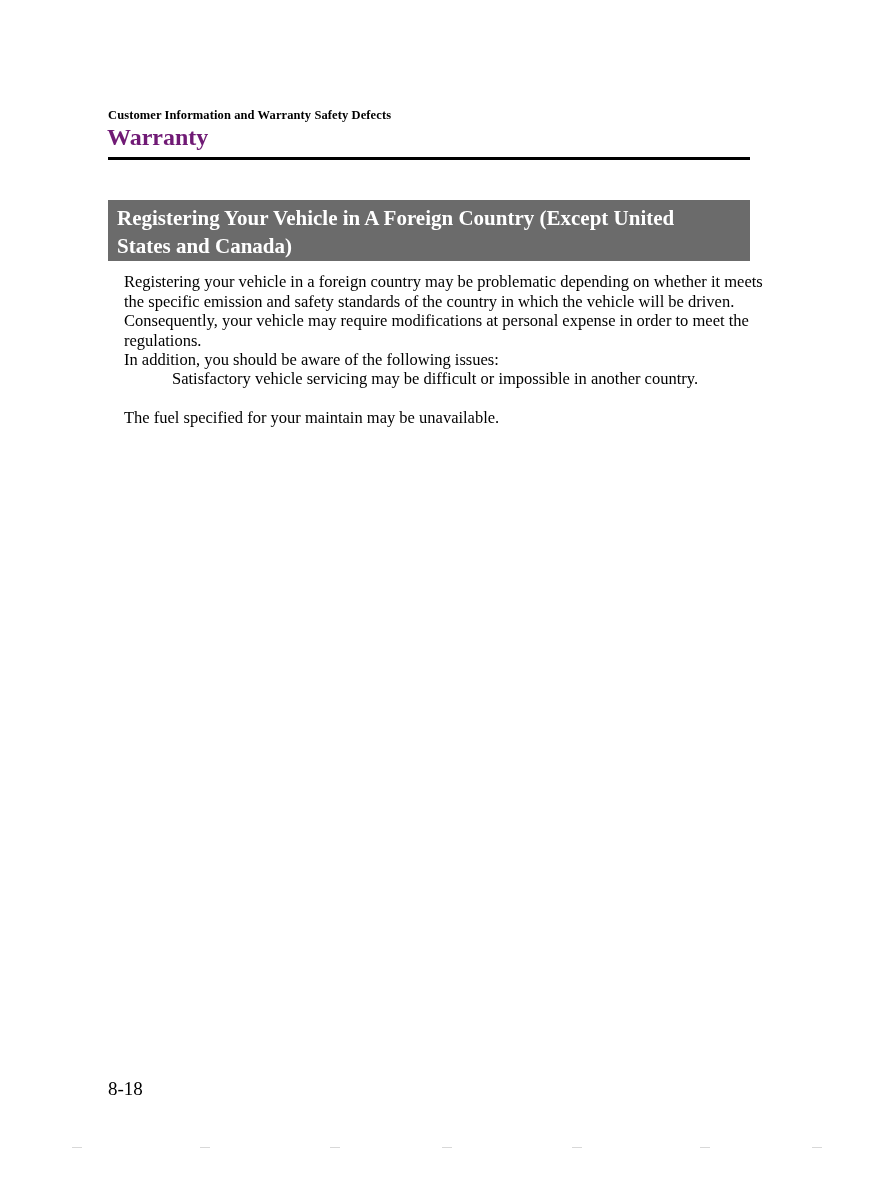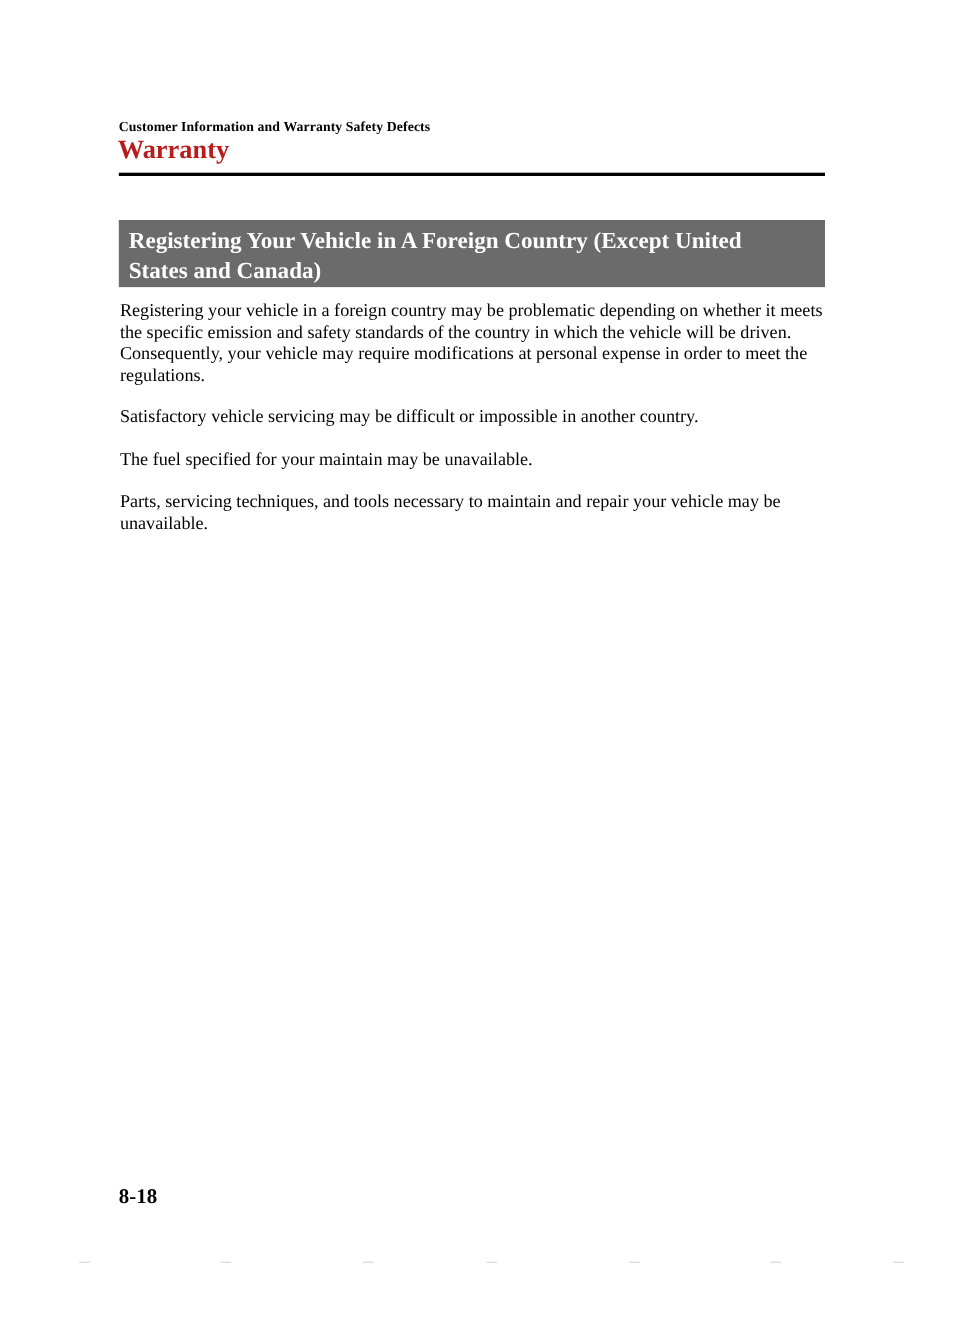--- a/index.html
+++ b/index.html
@@ -33,21 +33,21 @@
     color: #000000;
     white-space: nowrap;
   }
   .page-title {
     position: absolute;
     left: 107px;
     top: 124px;
     font-family: "Liberation Serif", serif;
     font-weight: bold;
     font-size: 24px;
-    color: #b91c1c;
+    color: #701a75;
     white-space: nowrap;
   }
   .title-rule {
     position: absolute;
     left: 108px;
     top: 157px;
     width: 642px;
     height: 3px;
     background: #000000;
   }
@@ -66,41 +66,41 @@
     top: 4px;
     width: 616px;
     font-family: "Liberation Serif", serif;
     font-weight: bold;
     font-size: 21px;
     line-height: 28px;
     color: #ffffff;
   }
   .body-block {
     position: absolute;
-    left: 109px;
+    left: 124px;
     width: 640px;
     font-family: "Liberation Serif", serif;
     font-size: 16.5px;
     line-height: 19.5px;
     color: #000000;
     text-align: left;
   }
   .p1 { top: 272px; }
   .p2 { top: 350px; }
-  .p3 { top: 369px; }
+  .p3 { top: 369px; margin-left: 48px; }
   .p4 { top: 408px; }
   .p5 { top: 446px; }
   .p6 { top: 505px; }
   .p7 { top: 563px; }
   .page-number {
     position: absolute;
     left: 108px;
     top: 1078px;
     font-family: "Liberation Serif", serif;
-    font-weight: bold;
+    font-weight: normal;
     font-size: 19px;
     color: #000000;
   }
   .edge-mark {
     position: absolute;
     bottom: 52px;
     width: 10px;
     height: 1px;
     background: #d8d8d8;
   }
@@ -115,26 +115,26 @@
   <div class="page-title">Warranty</div>
 
   <div class="title-rule"></div>
 
   <div class="section-banner">
     <div class="section-banner-text">Registering Your Vehicle in A Foreign Country (Except United States and Canada)</div>
   </div>
 
   <div class="body-block p1">Registering your vehicle in a foreign country may be problematic depending on whether it meets the specific emission and safety standards of the country in which the vehicle will be driven. Consequently, your vehicle may require modifications at personal expense in order to meet the regulations.</div>
 
+  <div class="body-block p2">In addition, you should be aware of the following issues:</div>
 
   <div class="body-block p3">Satisfactory vehicle servicing may be difficult or impossible in another country.</div>
 
   <div class="body-block p4">The fuel specified for your maintain may be unavailable.</div>
 
-  <div class="body-block p5">Parts, servicing techniques, and tools necessary to maintain and repair your vehicle may be unavailable.</div>
 
 
 
   <div class="page-number">8-18</div>
 
   <div class="edge-mark" style="left:72px;"></div>
   <div class="edge-mark" style="left:200px;"></div>
   <div class="edge-mark" style="left:330px;"></div>
   <div class="edge-mark" style="left:442px;"></div>
   <div class="edge-mark" style="left:572px;"></div>

